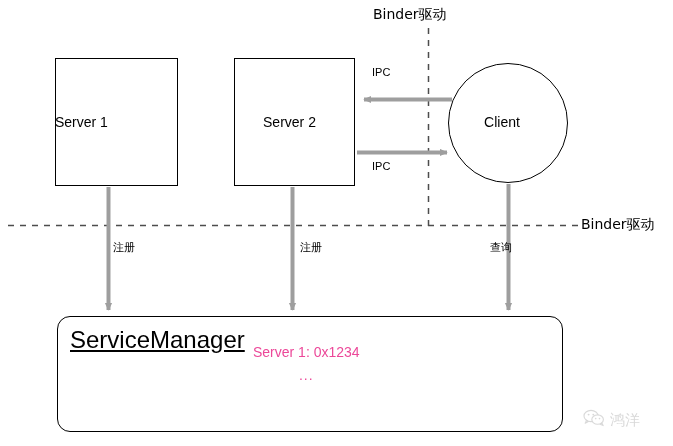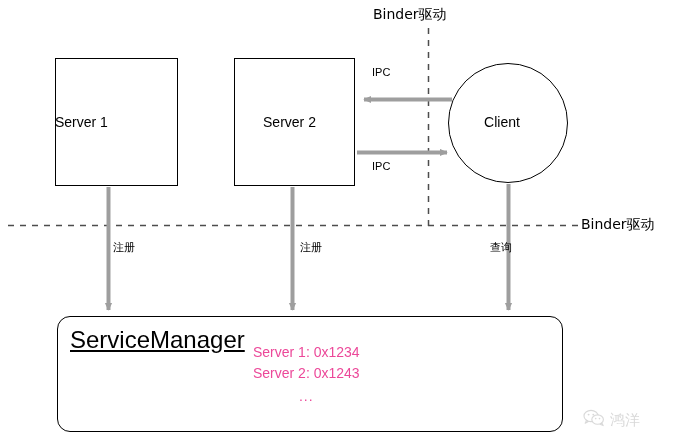--- a/index.html
+++ b/index.html
@@ -96,21 +96,20 @@
 <div id="sm-box"></div>
 
 <div class="node-label" id="server1-label">Server 1</div>
 <div class="node-label" id="server2-label">Server 2</div>
 <div class="node-label" id="client-label">Client</div>
 
 <div id="sm-title">ServiceManager</div>
 
 <div id="sm-entries">
   <div>Server 1: 0x1234</div>
-  <div>Server 2: 0x1243</div>
   <div class="ellipsis">...</div>
 </div>
 
 <div class="edge-label cjk" id="binder-top-label">Binder驱动</div>
 <div class="edge-label cjk" id="binder-right-label">Binder驱动</div>
 
 <div class="edge-label" id="ipc-top-label">IPC</div>
 <div class="edge-label" id="ipc-bottom-label">IPC</div>
 
 <div class="edge-label cjk" id="reg1-label">注册</div>

